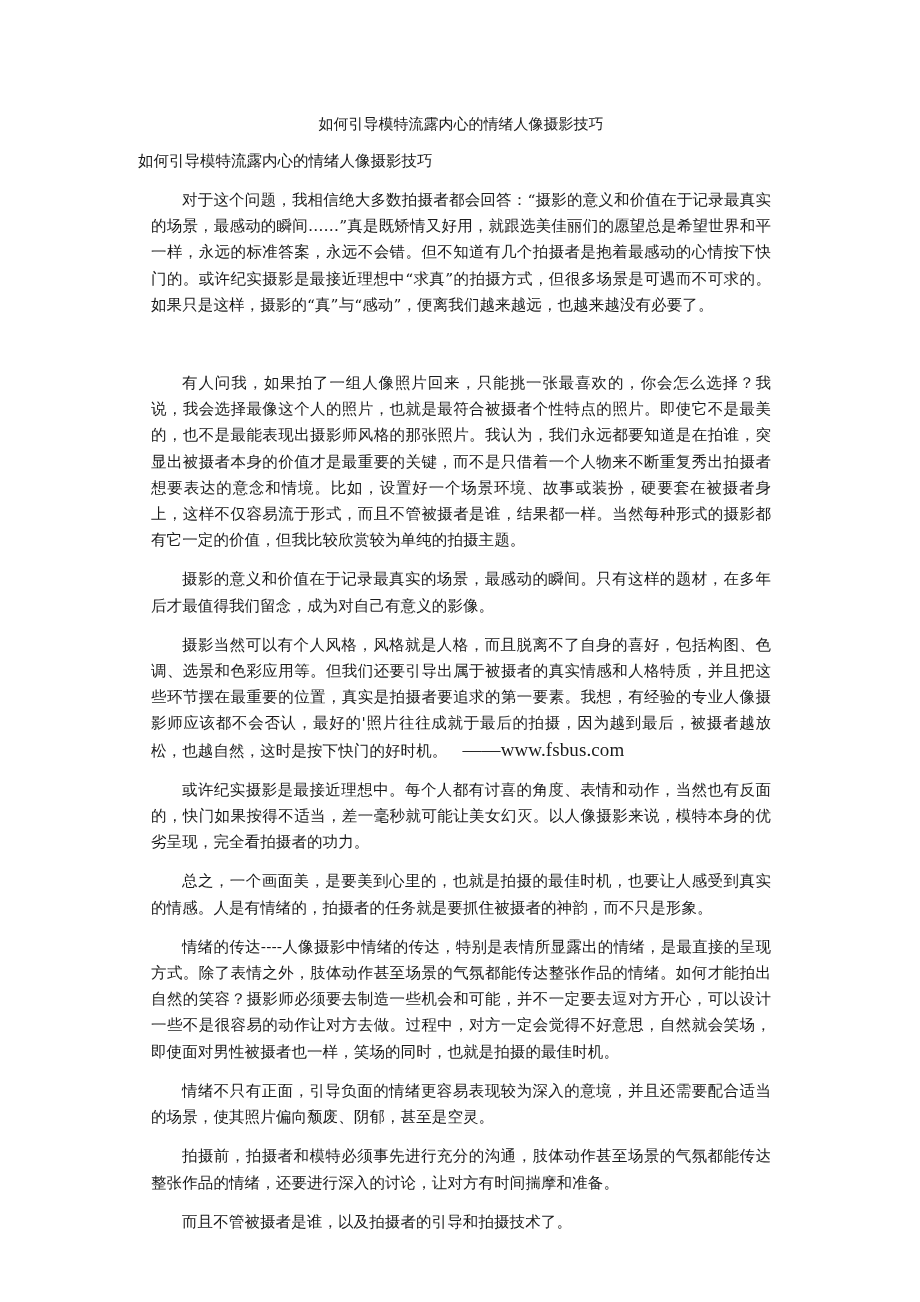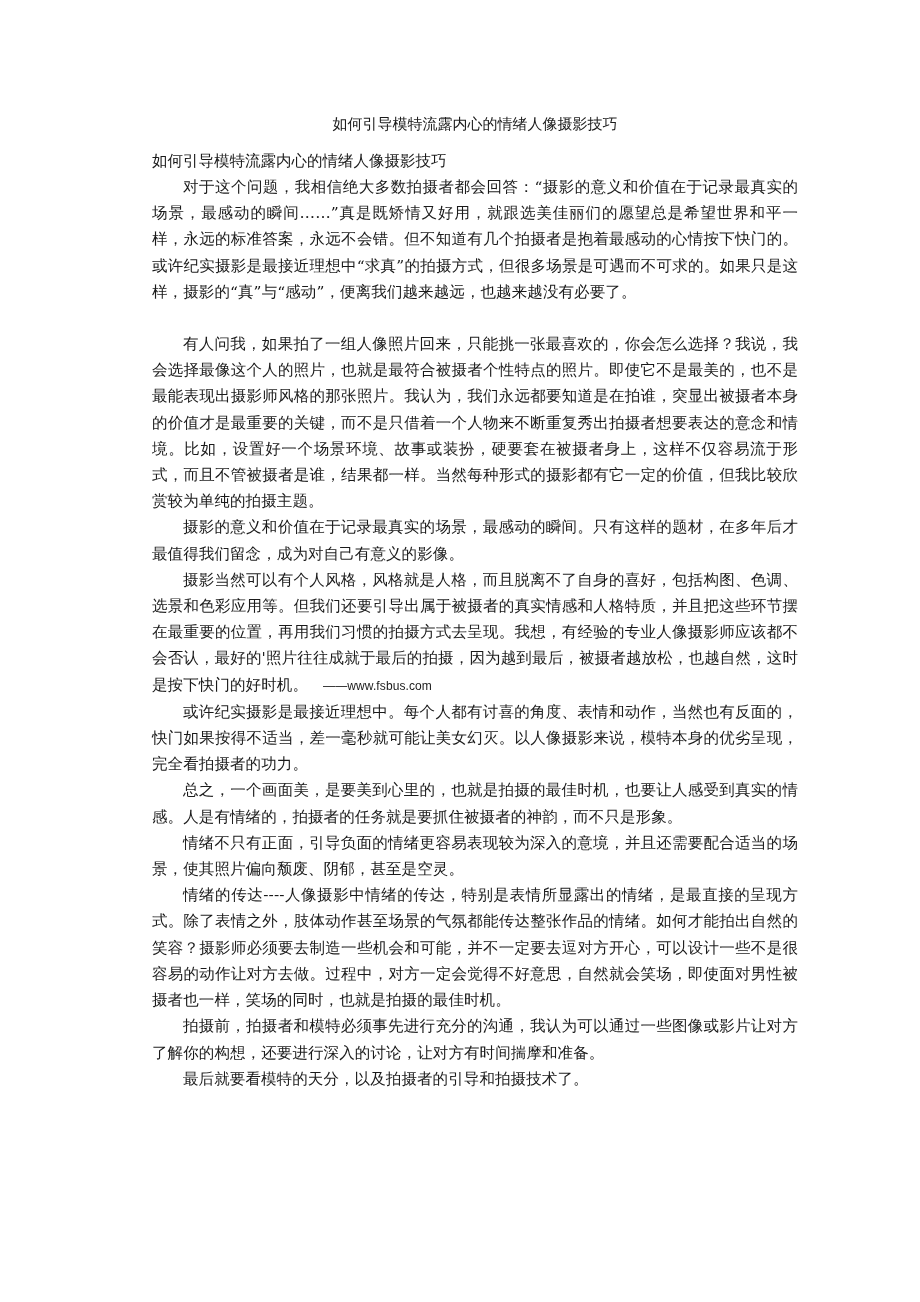--- a/index.html
+++ b/index.html
@@ -1,34 +1,34 @@
 <!DOCTYPE html>
 <html><head>
 <meta charset="utf-8">
 <style>
   html, body { margin: 0; padding: 0; background: #ffffff; }
   body { width: 920px; height: 1302px; position: relative; overflow: hidden;
          font-family: "DejaVu Serif", "Liberation Serif", serif; color: #1a1a1a; }
-  .page { position: absolute; left: 152px; top: 114px; width: 646px; }
+  .page { position: absolute; left: 138px; top: 114px; width: 646px; }
   .doc-title { text-align: center; font-size: 15px; line-height: 20px; margin: 0 0 14px 0; font-weight: normal; }
   .sub-title { font-size: 15.5px; line-height: 26px; margin: 0; font-weight: normal; }
-  .para { font-size: 15.5px; line-height: 26.2px; margin: 0; text-indent: 2em; text-align: justify; letter-spacing: 0.1px; }
+  .para { font-size: 15.5px; line-height: 26.2px; margin: 13px; text-indent: 2em; text-align: justify; letter-spacing: 0.1px; }
   .blank { height: 26px; }
-  .src { font-family: Liberation Sans, sans-serif; font-size: 12px; }
+  .src { font-family: Liberation Serif, serif; font-size: 19px; }
 </style>
 </head>
 <body>
 
 <div class="page">
   <h1 class="doc-title">如何引导模特流露内心的情绪人像摄影技巧</h1>
   <p class="sub-title">如何引导模特流露内心的情绪人像摄影技巧</p>
   <p class="para">对于这个问题，我相信绝大多数拍摄者都会回答：“摄影的意义和价值在于记录最真实的场景，最感动的瞬间……”真是既矫情又好用，就跟选美佳丽们的愿望总是希望世界和平一样，永远的标准答案，永远不会错。但不知道有几个拍摄者是抱着最感动的心情按下快门的。或许纪实摄影是最接近理想中“求真”的拍摄方式，但很多场景是可遇而不可求的。如果只是这样，摄影的“真”与“感动”，便离我们越来越远，也越来越没有必要了。</p>
   <div class="blank"></div>
   <p class="para">有人问我，如果拍了一组人像照片回来，只能挑一张最喜欢的，你会怎么选择？我说，我会选择最像这个人的照片，也就是最符合被摄者个性特点的照片。即使它不是最美的，也不是最能表现出摄影师风格的那张照片。我认为，我们永远都要知道是在拍谁，突显出被摄者本身的价值才是最重要的关键，而不是只借着一个人物来不断重复秀出拍摄者想要表达的意念和情境。比如，设置好一个场景环境、故事或装扮，硬要套在被摄者身上，这样不仅容易流于形式，而且不管被摄者是谁，结果都一样。当然每种形式的摄影都有它一定的价值，但我比较欣赏较为单纯的拍摄主题。</p>
   <p class="para">摄影的意义和价值在于记录最真实的场景，最感动的瞬间。只有这样的题材，在多年后才最值得我们留念，成为对自己有意义的影像。</p>
-  <p class="para"><span>摄影当然可以有个人风格，风格就是人格，而且脱离不了自身的喜好，包括构图、色调、选景和色彩应用等。但我们还要引导出属于被摄者的真实情感和人格特质，并且把这些环节摆在最重要的位置，再用我们习惯的拍摄方式去呈现。我想，有经验的专业人像摄影师应该都不会否认，最好的'照片往往成就于最后的拍摄，因为越到最后，被摄者越放松，也越自然，这时是按下快门的好时机。</span>&nbsp;&nbsp;&nbsp;<span class="src">——www.fsbus.com</span></p>
+  <p class="para"><span>摄影当然可以有个人风格，风格就是人格，而且脱离不了自身的喜好，包括构图、色调、选景和色彩应用等。但我们还要引导出属于被摄者的真实情感和人格特质，并且把这些环节摆在最重要的位置，真实是拍摄者要追求的第一要素。我想，有经验的专业人像摄影师应该都不会否认，最好的'照片往往成就于最后的拍摄，因为越到最后，被摄者越放松，也越自然，这时是按下快门的好时机。</span>&nbsp;&nbsp;&nbsp;<span class="src">——www.fsbus.com</span></p>
   <p class="para">或许纪实摄影是最接近理想中。每个人都有讨喜的角度、表情和动作，当然也有反面的，快门如果按得不适当，差一毫秒就可能让美女幻灭。以人像摄影来说，模特本身的优劣呈现，完全看拍摄者的功力。</p>
   <p class="para">总之，一个画面美，是要美到心里的，也就是拍摄的最佳时机，也要让人感受到真实的情感。人是有情绪的，拍摄者的任务就是要抓住被摄者的神韵，而不只是形象。</p>
+  <p class="para">情绪的传达----人像摄影中情绪的传达，特别是表情所显露出的情绪，是最直接的呈现方式。除了表情之外，肢体动作甚至场景的气氛都能传达整张作品的情绪。如何才能拍出自然的笑容？摄影师必须要去制造一些机会和可能，并不一定要去逗对方开心，可以设计一些不是很容易的动作让对方去做。过程中，对方一定会觉得不好意思，自然就会笑场，即使面对男性被摄者也一样，笑场的同时，也就是拍摄的最佳时机。</p>
   <p class="para">情绪不只有正面，引导负面的情绪更容易表现较为深入的意境，并且还需要配合适当的场景，使其照片偏向颓废、阴郁，甚至是空灵。</p>
-  <p class="para">情绪的传达----人像摄影中情绪的传达，特别是表情所显露出的情绪，是最直接的呈现方式。除了表情之外，肢体动作甚至场景的气氛都能传达整张作品的情绪。如何才能拍出自然的笑容？摄影师必须要去制造一些机会和可能，并不一定要去逗对方开心，可以设计一些不是很容易的动作让对方去做。过程中，对方一定会觉得不好意思，自然就会笑场，即使面对男性被摄者也一样，笑场的同时，也就是拍摄的最佳时机。</p>
-  <p class="para">拍摄前，拍摄者和模特必须事先进行充分的沟通，我认为可以通过一些图像或影片让对方了解你的构想，还要进行深入的讨论，让对方有时间揣摩和准备。</p>
-  <p class="para">最后就要看模特的天分，以及拍摄者的引导和拍摄技术了。</p>
+  <p class="para">拍摄前，拍摄者和模特必须事先进行充分的沟通，肢体动作甚至场景的气氛都能传达整张作品的情绪，还要进行深入的讨论，让对方有时间揣摩和准备。</p>
+  <p class="para">而且不管被摄者是谁，以及拍摄者的引导和拍摄技术了。</p>
 </div>
 
 </body></html>

